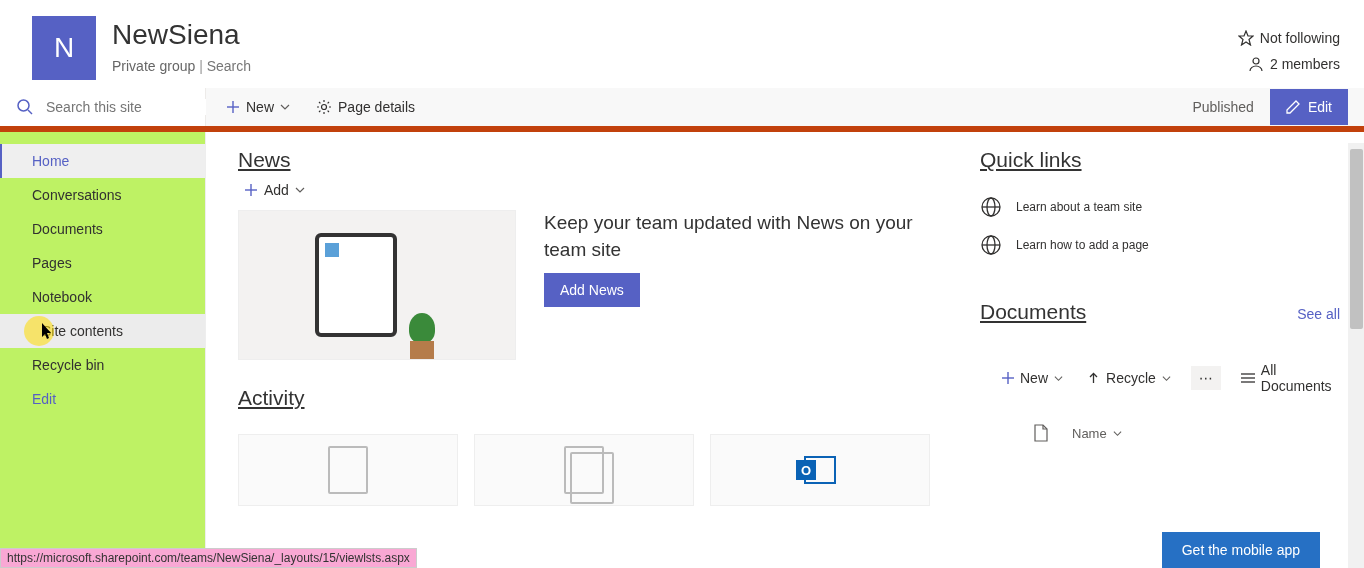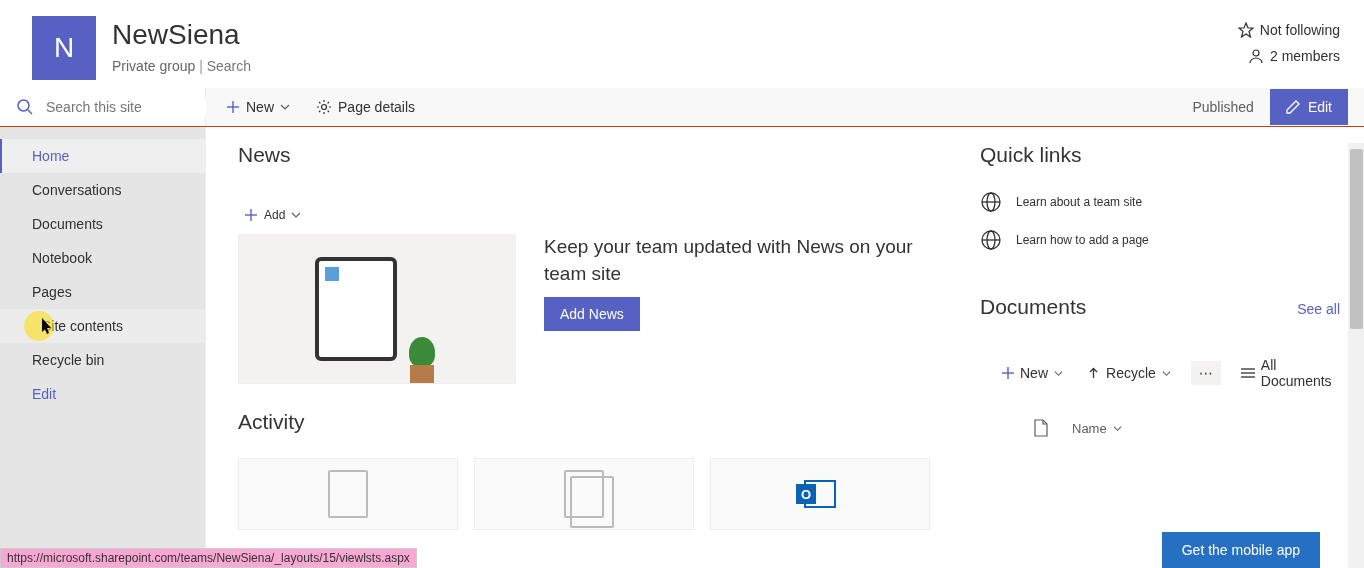--- a/index.html
+++ b/index.html
@@ -5,46 +5,46 @@
 * { margin: 0; padding: 0; box-sizing: border-box; font-family: "Segoe UI", -apple-system, sans-serif; }
 body { background: #fff; color: #323130; width: 1364px; height: 568px; overflow: hidden; position: relative; }
 
 .header { display: flex; justify-content: space-between; padding: 16px 24px 8px 32px; }
 .header-left { display: flex; align-items: flex-start; gap: 16px; }
 .site-logo { width: 64px; height: 64px; background: #5661c4; color: #fff; display: flex; align-items: center; justify-content: center; font-size: 28px; font-weight: 300; }
 .site-title { font-size: 28px; font-weight: 300; color: #333; line-height: 1.2; margin-top: 2px; }
 .site-sub { font-size: 14px; color: #666; margin-top: 6px; }
 .site-sub .sep { color: #999; }
 .site-sub .cat { color: #767676; }
-.header-right { display: flex; flex-direction: column; align-items: flex-end; gap: 10px; padding-top: 6px; }
+.header-right { display: flex; flex-direction: column; align-items: flex-end; gap: 10px; padding-top: 6px; justify-content: center; }
 .hr-item { display: flex; align-items: center; gap: 6px; font-size: 14px; color: #323130; cursor: pointer; }
 
-.row2 { display: flex; border-bottom: 1px solid #c2410c; }
+.row2 { display: flex; border-bottom: 6px solid #c2410c; }
 .search-wrap { width: 206px; display: flex; align-items: center; padding: 10px 16px; gap: 12px; border-right: 1px solid #edebe9; }
 .search-wrap input { border: none; outline: none; font-size: 14px; color: #605e5c; flex: 1; }
 .cmdbar { flex: 1; display: flex; align-items: center; padding: 0 16px; background: #f8f8f8; justify-content: space-between; }
 .cmd-left { display: flex; gap: 18px; }
 .cmd-btn { display: flex; align-items: center; gap: 6px; font-size: 14px; padding: 8px 4px; cursor: pointer; }
 .cmd-right { display: flex; align-items: center; gap: 16px; }
 .pub { font-size: 14px; color: #605e5c; }
 .edit-btn { background: #5661c4; color: #fff; padding: 10px 16px; display: flex; align-items: center; gap: 8px; font-size: 14px; cursor: pointer; }
 
 .body-row { display: flex; height: calc(100% - 143px); }
-.leftnav { width: 206px; background: #e5e5e5; padding-top: 12px; border-right: 1px solid #eee; }
+.leftnav { width: 206px; background: #bef264; padding-top: 12px; border-right: 1px solid #eee; }
 .nav-item { padding: 9px 16px 9px 32px; font-size: 14px; cursor: pointer; color: #323130; }
 .nav-item.active { color: #5661c4; border-left: 2px solid #5661c4; background: #efefef; padding-left: 30px; }
 .nav-item.hover { background: #ececec; position: relative; padding-left: 20px; }
 .nav-item.edit { color: #5661c4; }
 .cursor-highlight { position: absolute; left: 24px; top: 2px; width: 30px; height: 30px; border-radius: 50%; background: rgba(255,220,0,0.55); pointer-events: none; }
 .cursor-icon { position: absolute; left: 38px; top: 8px; pointer-events: none; font-size: 14px; }
 
 .main { flex: 1; display: flex; padding: 16px 24px 0 32px; gap: 32px; overflow: hidden; }
 .main-left { flex: 1; min-width: 0; display: flex; flex-direction: column; }
-.section-title { font-size: 21px; font-weight: 400; color: #333; margin-bottom: 10px; }
-.add-row { display: flex; align-items: center; gap: 6px; font-size: 12px; color: #323130; cursor: pointer; margin-bottom: 12px; margin-left: 6px; margin-top: 31px; }
+.section-title { font-size: 21px; font-weight: 400; color: #333; margin-bottom: 10px; text-decoration: underline; }
+.add-row { display: flex; align-items: center; gap: 6px; font-size: 14px; color: #323130; cursor: pointer; margin-bottom: 12px; margin-left: 6px; }
 .news-row { display: flex; gap: 28px; margin-bottom: 26px; }
 .news-thumb { width: 278px; height: 150px; background: #f3f2f1; display: flex; align-items: center; justify-content: center; border: 1px solid #eee; }
 .tablet { width: 82px; height: 104px; border: 4px solid #333; border-radius: 6px; background: #fff; position: relative; }
 .tablet::before { content: ""; position: absolute; top: 6px; left: 6px; width: 14px; height: 14px; background: #5aa0d8; }
 .plant { width: 34px; height: 46px; position: relative; align-self: flex-end; margin-left: 8px; }
 .plant .leaves { width: 26px; height: 30px; background: #3a8a3a; border-radius: 50% 50% 40% 40%; position: absolute; top: 0; left: 4px; }
 .plant .pot { width: 24px; height: 18px; background: #b57c4a; position: absolute; bottom: 0; left: 5px; }
 .news-text { flex: 1; }
 .news-head { font-size: 19px; color: #333; font-weight: 400; line-height: 1.4; margin-bottom: 10px; }
 .news-desc { font-size: 14px; color: #605e5c; margin-bottom: 18px; white-space: nowrap; overflow: hidden; text-overflow: ellipsis; }
@@ -141,22 +141,22 @@
       </div>
     </div>
   </div>
 </div>
 
 <div class="body-row">
   <div class="leftnav">
     <div class="nav-item active">Home</div>
     <div class="nav-item">Conversations</div>
     <div class="nav-item">Documents</div>
+    <div class="nav-item">Pages</div>
     <div class="nav-item">Notebook</div>
-    <div class="nav-item">Pages</div>
     <div class="nav-item hover">
       <div class="cursor-highlight"></div>
       <span class="cursor-icon">
         <svg width="16" height="20" viewBox="0 0 16 20">
             <path fill="#000" d="M4 1l0 14 3-3 2 5 2-1-2-5 4 0z"></path>
           </svg>
       </span>
       <span style="padding-left:22px">Site contents</span>
     </div>
     <div class="nav-item">Recycle bin</div>

